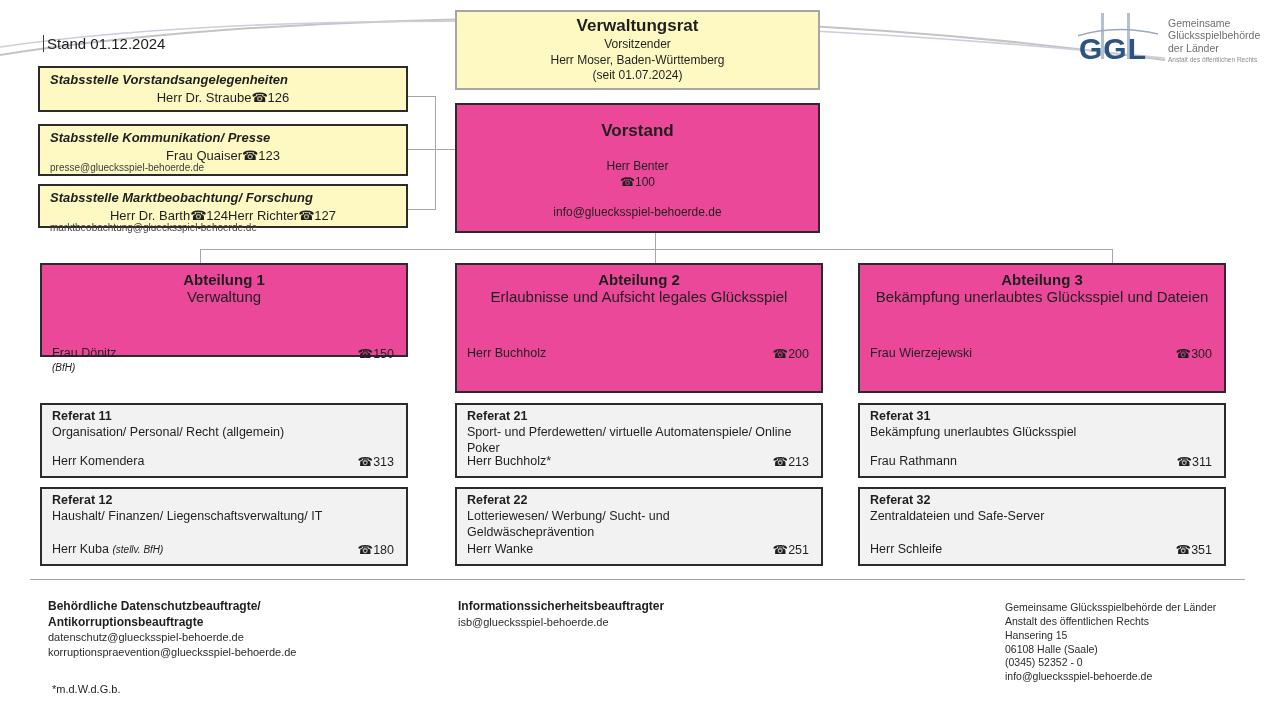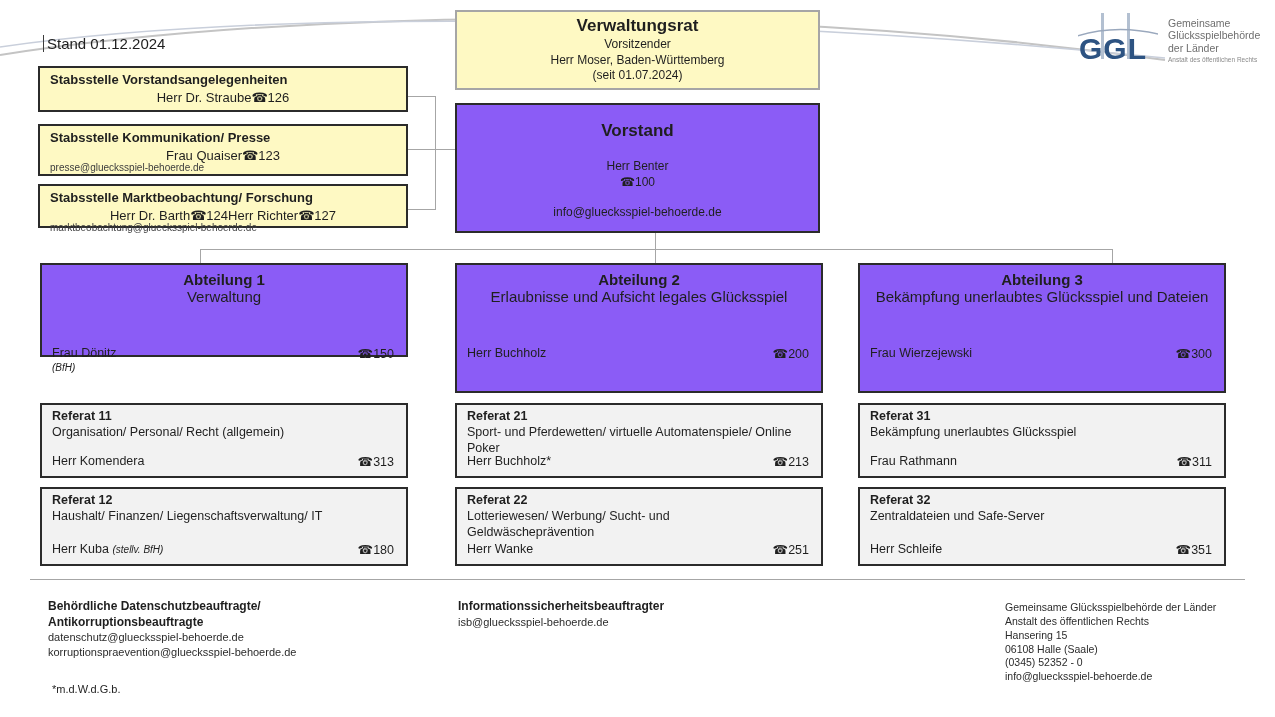--- a/index.html
+++ b/index.html
@@ -16,26 +16,26 @@
   
   .logo{position:absolute;left:1078px;top:13px;display:flex;gap:10px;z-index:3;}
   .logo-text{padding-top:4px;line-height:1.18;}
   .logo-line{font-size:10.5px;color:#6e6e6e;}
   .logo-sub{font-size:6.5px;color:#8a8a8a;margin-top:2px;}
 
   
   .box{position:absolute;box-sizing:border-box;background:#fef9c3;z-index:2;}
   .b-dark{border:2px solid #2b2b2b;}
   .b-gray{border:2px solid #a6a6a6;}
-  .bg-blue{background:#8b5cf6;}
+  .bg-blue{background:#ec4899;}
   .bg-gray{background:#F2F2F2;}
 
   
   .stab{padding:4px 10px 2px 10px;}
-  .stab-title{font-size:13px;font-weight:bold;}
+  .stab-title{font-size:13px;font-weight:bold;font-style:italic;}
   .person-row{display:flex;justify-content:center;align-items:baseline;font-size:13px;margin-top:3px;}
   .stab-email{font-size:10px;color:#3d3d3d;line-height:1.05;}
   .phone{white-space:nowrap;}
 
   
   .vr{text-align:center;padding-top:4px;}
   .vr-title{font-size:17px;font-weight:bold;margin-bottom:1px;}
   .vr-line{font-size:12px;line-height:1.3;}
 
   

